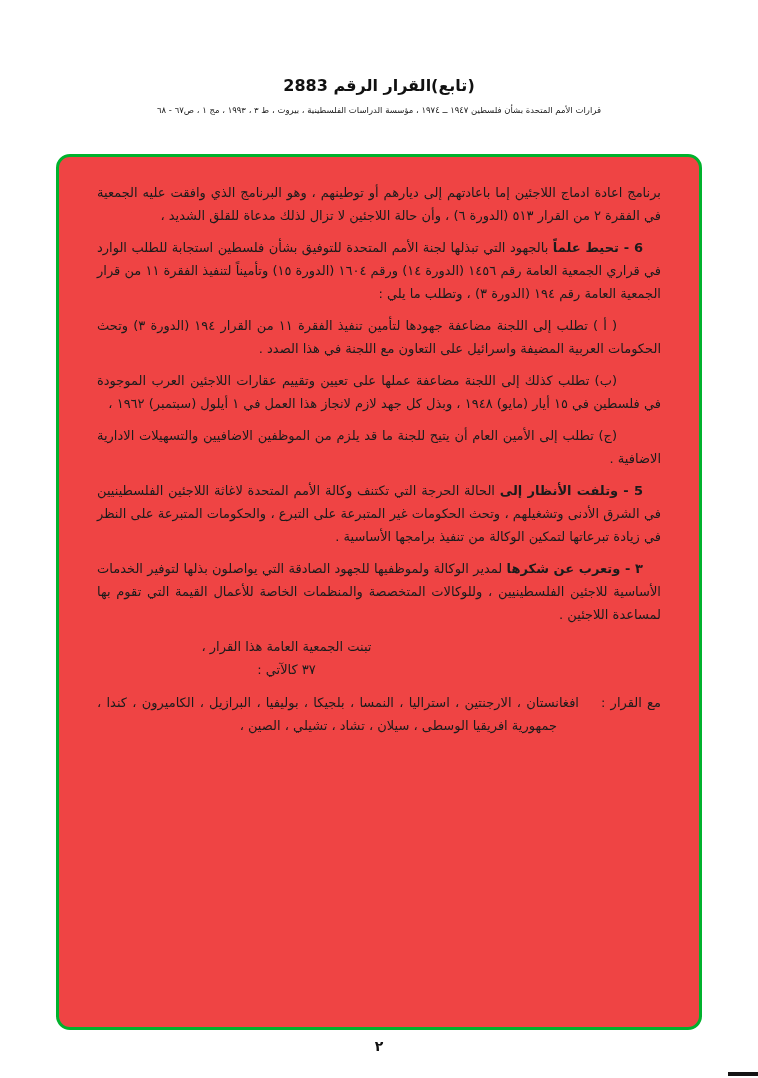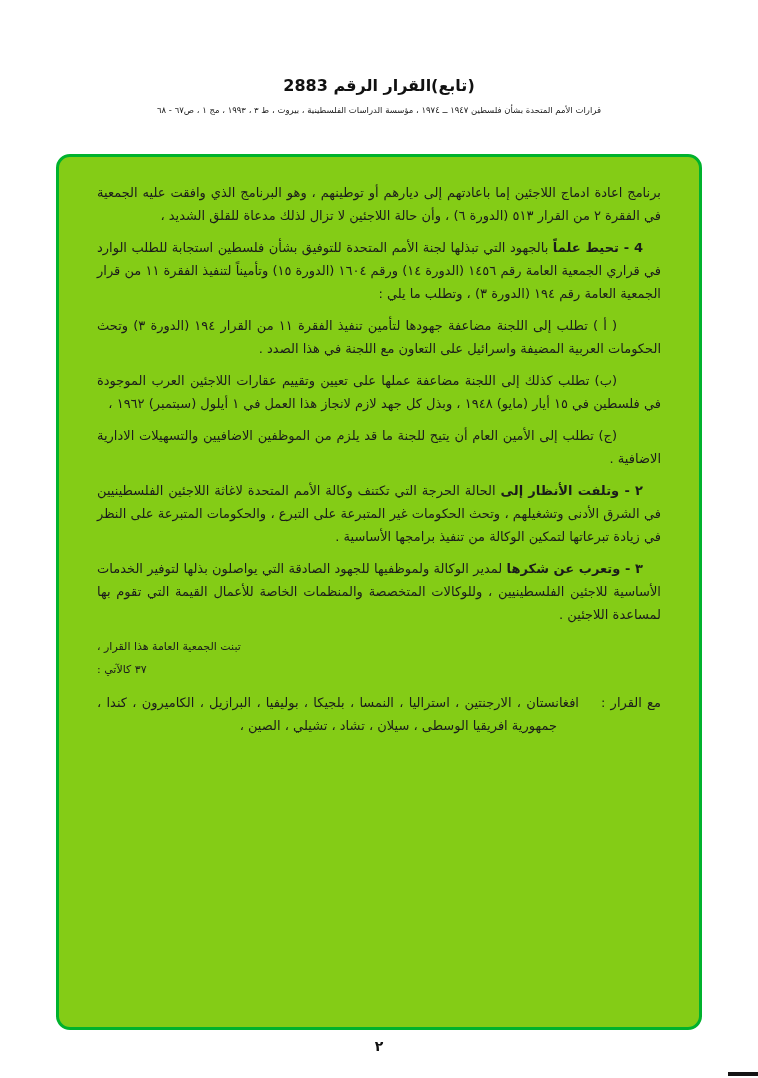--- a/index.html
+++ b/index.html
@@ -40,37 +40,37 @@
     position: absolute;
     left: 56px;
     top: 154px;
     width: 646px;
     height: 876px;
     box-sizing: border-box;
     border: 3px solid #00b22d;
     border-radius: 14px;
     padding: 24px 38px 0 38px;
     direction: rtl;
-    background: #84cc16;
+    background: #ef4444;
   }
   .para {
     margin: 0 0 9px 0;
     font-size: 13px;
     line-height: 23px;
     text-align: justify;
     text-justify: inter-word;
   }
   .indent-sm { text-indent: 18px; }
   .indent-lg { text-indent: 44px; }
   .bold { font-weight: bold; }
   .adoption {
     margin: 8px 185px 10px 0;
-    font-size: 11px;
+    font-size: 13px;
     line-height: 23px;
-    text-align: left;
+    text-align: center;
     direction: rtl;
   }
   .vote {
     margin-top: 8px;
     font-size: 13px;
     line-height: 23px;
     direction: rtl;
     text-align: justify;
     padding-right: 104px;
     text-indent: -104px;
@@ -99,29 +99,29 @@
 <body>
 
 <div class="doc-title">(تابع)القرار الرقم 2883</div>
 
 <div class="doc-citation">قرارات الأمم المتحدة بشأن فلسطين ١٩٤٧ ــ ١٩٧٤ ، مؤسسة الدراسات الفلسطينية ، بيروت ، ط ٣ ، ١٩٩٣ ، مج ١ ، ص٦٧ - ٦٨</div>
 
 <div class="frame" style="border-color: rgb(0, 178, 45);">
 
   <p class="para">برنامج اعادة ادماج اللاجئين إما باعادتهم إلى ديارهم أو توطينهم ، وهو البرنامج الذي وافقت عليه الجمعية في الفقرة ٢ من القرار ٥١٣ (الدورة ٦) ، وأن حالة اللاجئين لا تزال لذلك مدعاة للقلق الشديد ،</p>
 
-  <p class="para indent-sm"><span class="bold">4 - تحيط علماً</span><span> بالجهود التي تبذلها لجنة الأمم المتحدة للتوفيق بشأن فلسطين استجابة للطلب الوارد في قراري الجمعية العامة رقم ١٤٥٦ (الدورة ١٤) ورقم ١٦٠٤ (الدورة ١٥) وتأميناً لتنفيذ الفقرة ١١ من قرار الجمعية العامة رقم ١٩٤ (الدورة ٣) ، وتطلب ما يلي :</span></p>
+  <p class="para indent-sm"><span class="bold">6 - تحيط علماً</span><span> بالجهود التي تبذلها لجنة الأمم المتحدة للتوفيق بشأن فلسطين استجابة للطلب الوارد في قراري الجمعية العامة رقم ١٤٥٦ (الدورة ١٤) ورقم ١٦٠٤ (الدورة ١٥) وتأميناً لتنفيذ الفقرة ١١ من قرار الجمعية العامة رقم ١٩٤ (الدورة ٣) ، وتطلب ما يلي :</span></p>
 
   <p class="para indent-lg"><span>( أ )</span><span> تطلب إلى اللجنة مضاعفة جهودها لتأمين تنفيذ الفقرة ١١ من القرار ١٩٤ (الدورة ٣) وتحث الحكومات العربية المضيفة واسرائيل على التعاون مع اللجنة في هذا الصدد .</span></p>
 
   <p class="para indent-lg"><span>(ب)</span><span> تطلب كذلك إلى اللجنة مضاعفة عملها على تعيين وتقييم عقارات اللاجئين العرب الموجودة في فلسطين في ١٥ أيار (مايو) ١٩٤٨ ، وبذل كل جهد لازم لانجاز هذا العمل في ١ أيلول (سبتمبر) ١٩٦٢ ،</span></p>
 
   <p class="para indent-lg"><span>(ج)</span><span> تطلب إلى الأمين العام أن يتيح للجنة ما قد يلزم من الموظفين الاضافيين والتسهيلات الادارية الاضافية .</span></p>
 
-  <p class="para indent-sm"><span class="bold">٢ - وتلفت الأنظار إلى</span><span> الحالة الحرجة التي تكتنف وكالة الأمم المتحدة لاغاثة اللاجئين الفلسطينيين في الشرق الأدنى وتشغيلهم ، وتحث الحكومات غير المتبرعة على التبرع ، والحكومات المتبرعة على النظر في زيادة تبرعاتها لتمكين الوكالة من تنفيذ برامجها الأساسية .</span></p>
+  <p class="para indent-sm"><span class="bold">5 - وتلفت الأنظار إلى</span><span> الحالة الحرجة التي تكتنف وكالة الأمم المتحدة لاغاثة اللاجئين الفلسطينيين في الشرق الأدنى وتشغيلهم ، وتحث الحكومات غير المتبرعة على التبرع ، والحكومات المتبرعة على النظر في زيادة تبرعاتها لتمكين الوكالة من تنفيذ برامجها الأساسية .</span></p>
 
   <p class="para indent-sm"><span class="bold">٣ - وتعرب عن شكرها</span><span> لمدير الوكالة ولموظفيها للجهود الصادقة التي يواصلون بذلها لتوفير الخدمات الأساسية للاجئين الفلسطينيين ، وللوكالات المتخصصة والمنظمات الخاصة للأعمال القيمة التي تقوم بها لمساعدة اللاجئين .</span></p>
 
   <div class="adoption">
     <div>تبنت الجمعية العامة هذا القرار ،</div>
     <div>٣٧ كالآتي :</div>
   </div>
 
   <div class="vote"><span class="vote-label">مع القرار :</span><span>افغانستان ، الارجنتين ، استراليا ، النمسا ، بلجيكا ، بوليفيا ، البرازيل ، الكاميرون ، كندا ، جمهورية افريقيا الوسطى ، سيلان ، تشاد ، تشيلي ، الصين ،</span></div>
 

